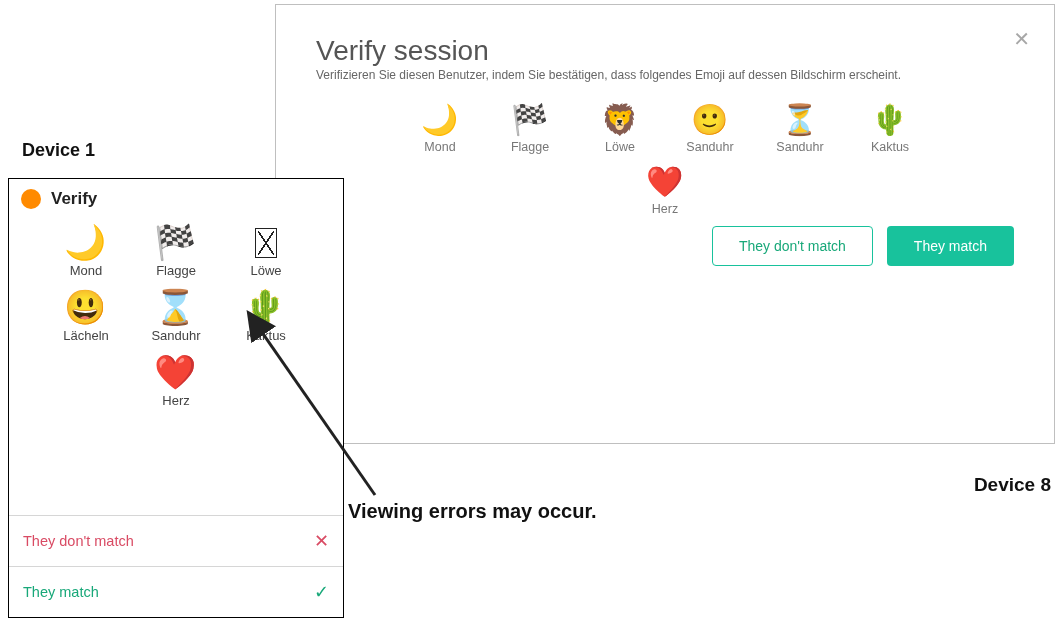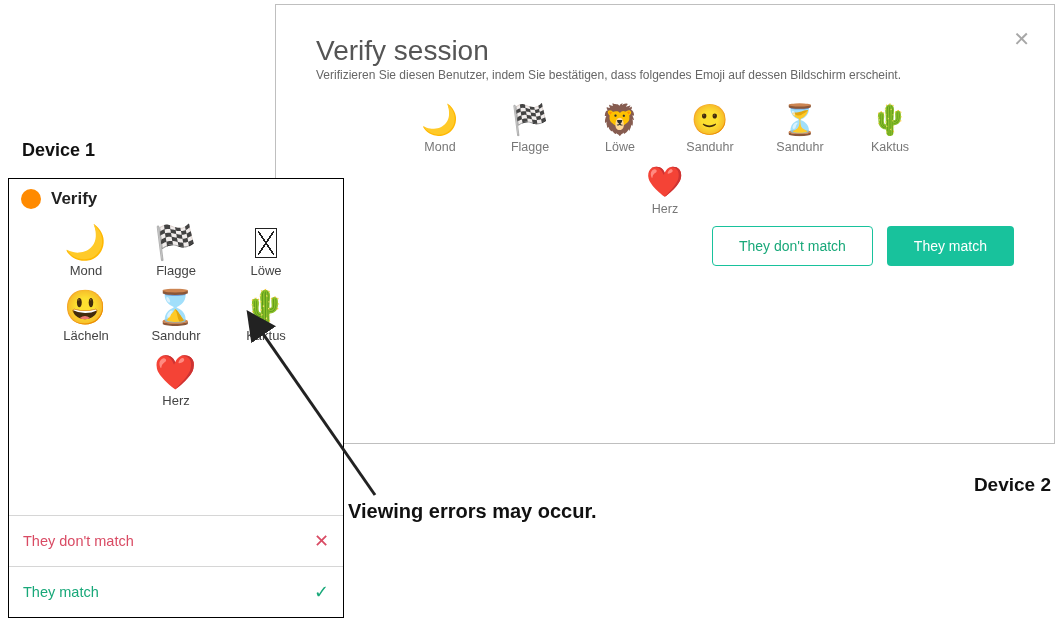--- a/index.html
+++ b/index.html
@@ -284,21 +284,21 @@
       <span>They don't match</span>
       <span class="d1-action-icon">✕</span>
     </div>
     <div class="d1-action match">
       <span>They match</span>
       <span class="d1-action-icon">✓</span>
     </div>
   </div>
 </div>
 
-<div class="device2-label">Device 2</div>
+<div class="device2-label">Device 8</div>
 
 <svg class="arrow" viewBox="0 0 170 200">
   <defs>
     <marker id="ah" markerWidth="10" markerHeight="10" refX="8" refY="5" orient="auto">
       <path d="M0,0 L10,5 L0,10 Z" fill="#222"></path>
     </marker>
   </defs>
   <line x1="145" y1="195" x2="20" y2="15" stroke="#222" stroke-width="3" marker-end="url(#ah)"></line>
 </svg>
 <div class="caption">Viewing errors may occur.</div>

